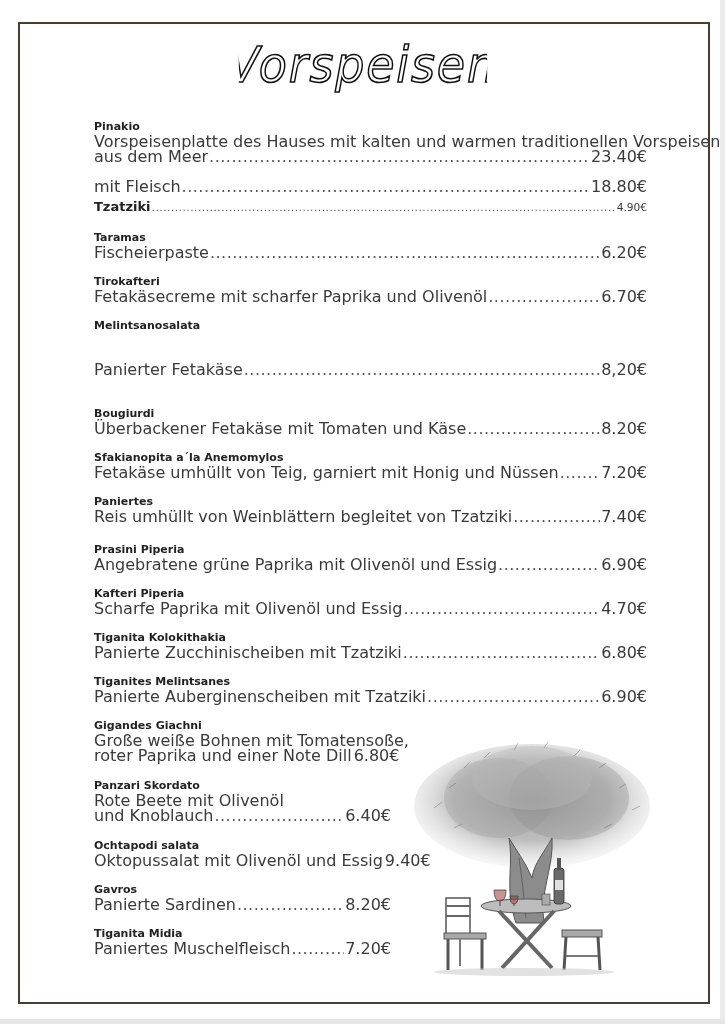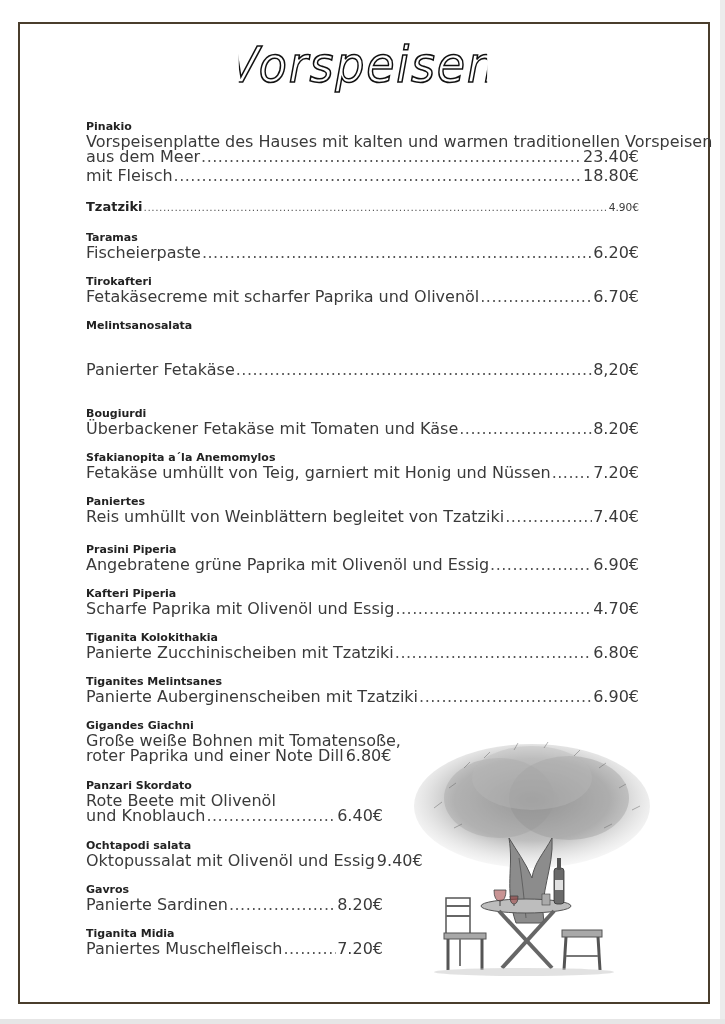--- a/index.html
+++ b/index.html
@@ -57,21 +57,21 @@
       margin: 0 auto;
     }
     .menu {
       position: absolute;
       left: 86px;
       top: 119px;
       width: 553px;
     }
     .item {
       position: absolute;
-      left: 0;
+      left: 8px;
     }
     .item-name {
       font-family: "DejaVu Sans", sans-serif;
       font-weight: bold;
       font-size: 11px;
       line-height: 15px;
       color: #222;
       white-space: nowrap;
     }
     .line {
@@ -152,21 +152,21 @@
   <div class="item" style="top:0px">
     <div class="item-name">Pinakio</div>
     <div class="line wide">
       <span>Vorspeisenplatte des Hauses mit kalten und warmen traditionellen Vorspeisen</span>
     </div>
     <div class="line wide">
       <span>aus dem Meer</span>
       <span class="dots"></span>
       <span class="price">23.40€</span>
     </div>
-    <div class="line wide" style="margin-top:4px">
+    <div class="line wide" style="margin-top:15px">
       <span>mit Fleisch</span>
       <span class="dots"></span>
       <span class="price">18.80€</span>
     </div>
   </div>
 
   <div class="item" style="top:80px">
     <div class="name-with-price">
       <span class="bold">Tzatziki</span>
       <span class="dots"></span>

